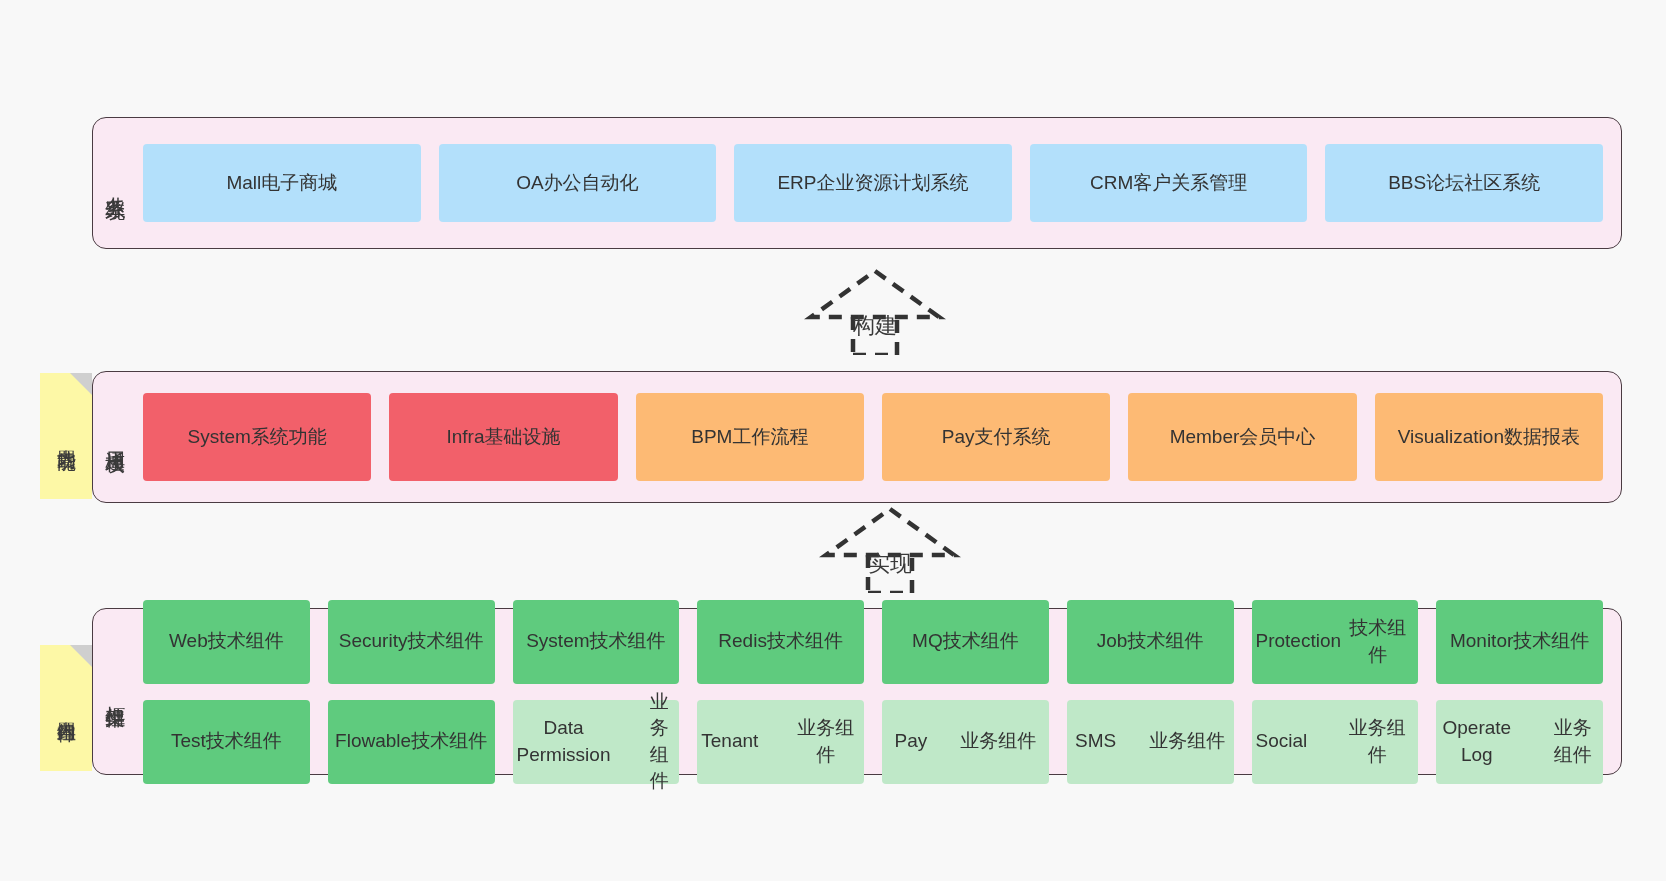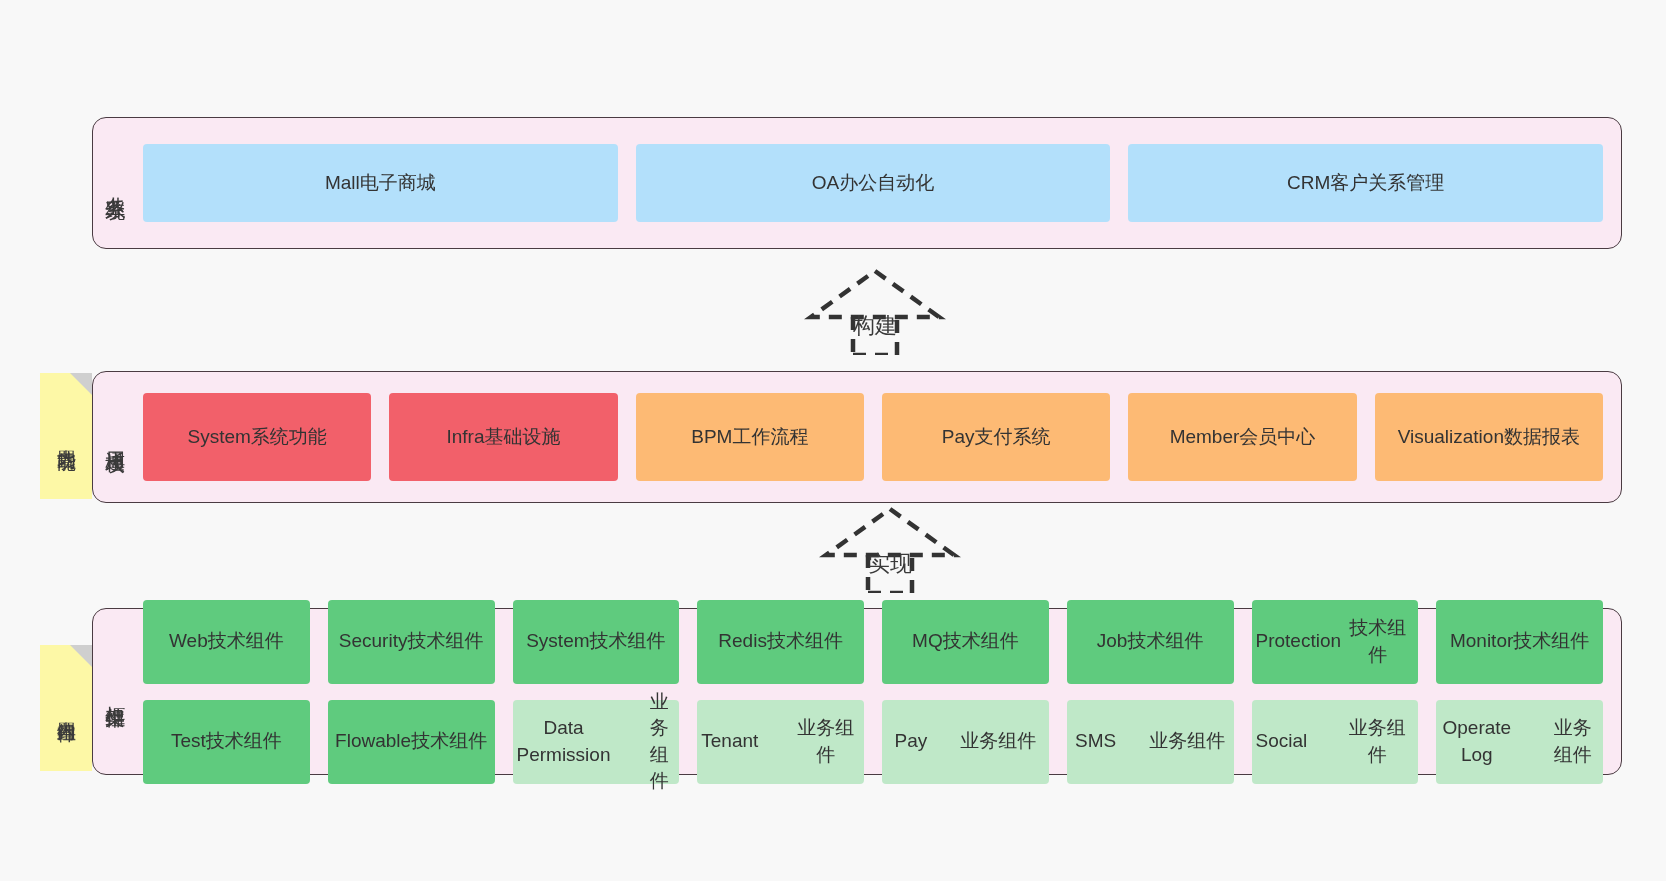--- a/index.html
+++ b/index.html
@@ -143,22 +143,30 @@
       <div class="row">
         <div class="card c-blue">
           <span class="en">Mall</span>
           <span class="cn">电子商城</span>
         </div>
         <div class="card c-blue">
           <span class="en">OA</span>
           <span class="cn">办公自动化</span>
         </div>
         <div class="card c-blue">
+          <span class="en">ERP</span>
+          <span class="cn">企业资源计划系统</span>
+        </div>
+        <div class="card c-blue">
           <span class="en">CRM</span>
           <span class="cn">客户关系管理</span>
+        </div>
+        <div class="card c-blue">
+          <span class="en">BBS</span>
+          <span class="cn">论坛社区系统</span>
         </div>
       </div>
     </div>
   </div>
 
   <div class="connector" style="left:795px; top:265px; width:160px; height:90px;">
     <svg width="160" height="90" viewBox="0 0 160 90">
 
       <polygon points="80,6 144,52 16,52" fill="#f8f8f8" stroke="#333333" stroke-width="4.5" stroke-dasharray="13,9" stroke-linejoin="miter"></polygon>
 

